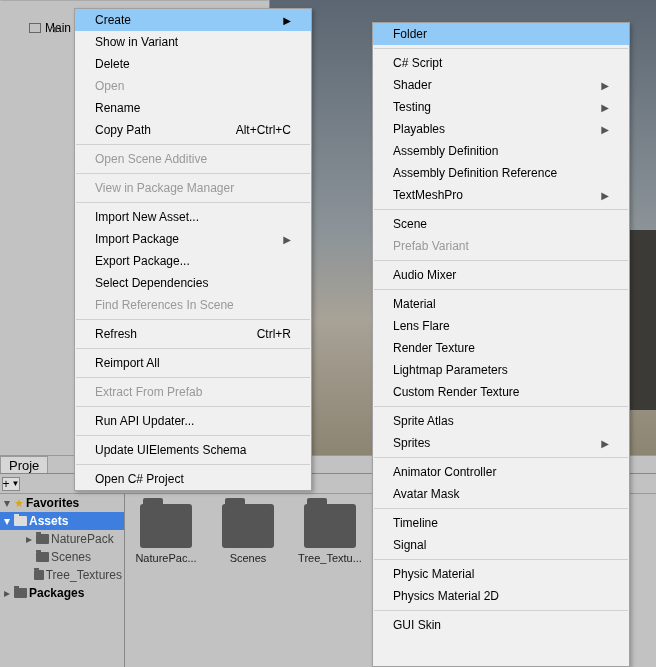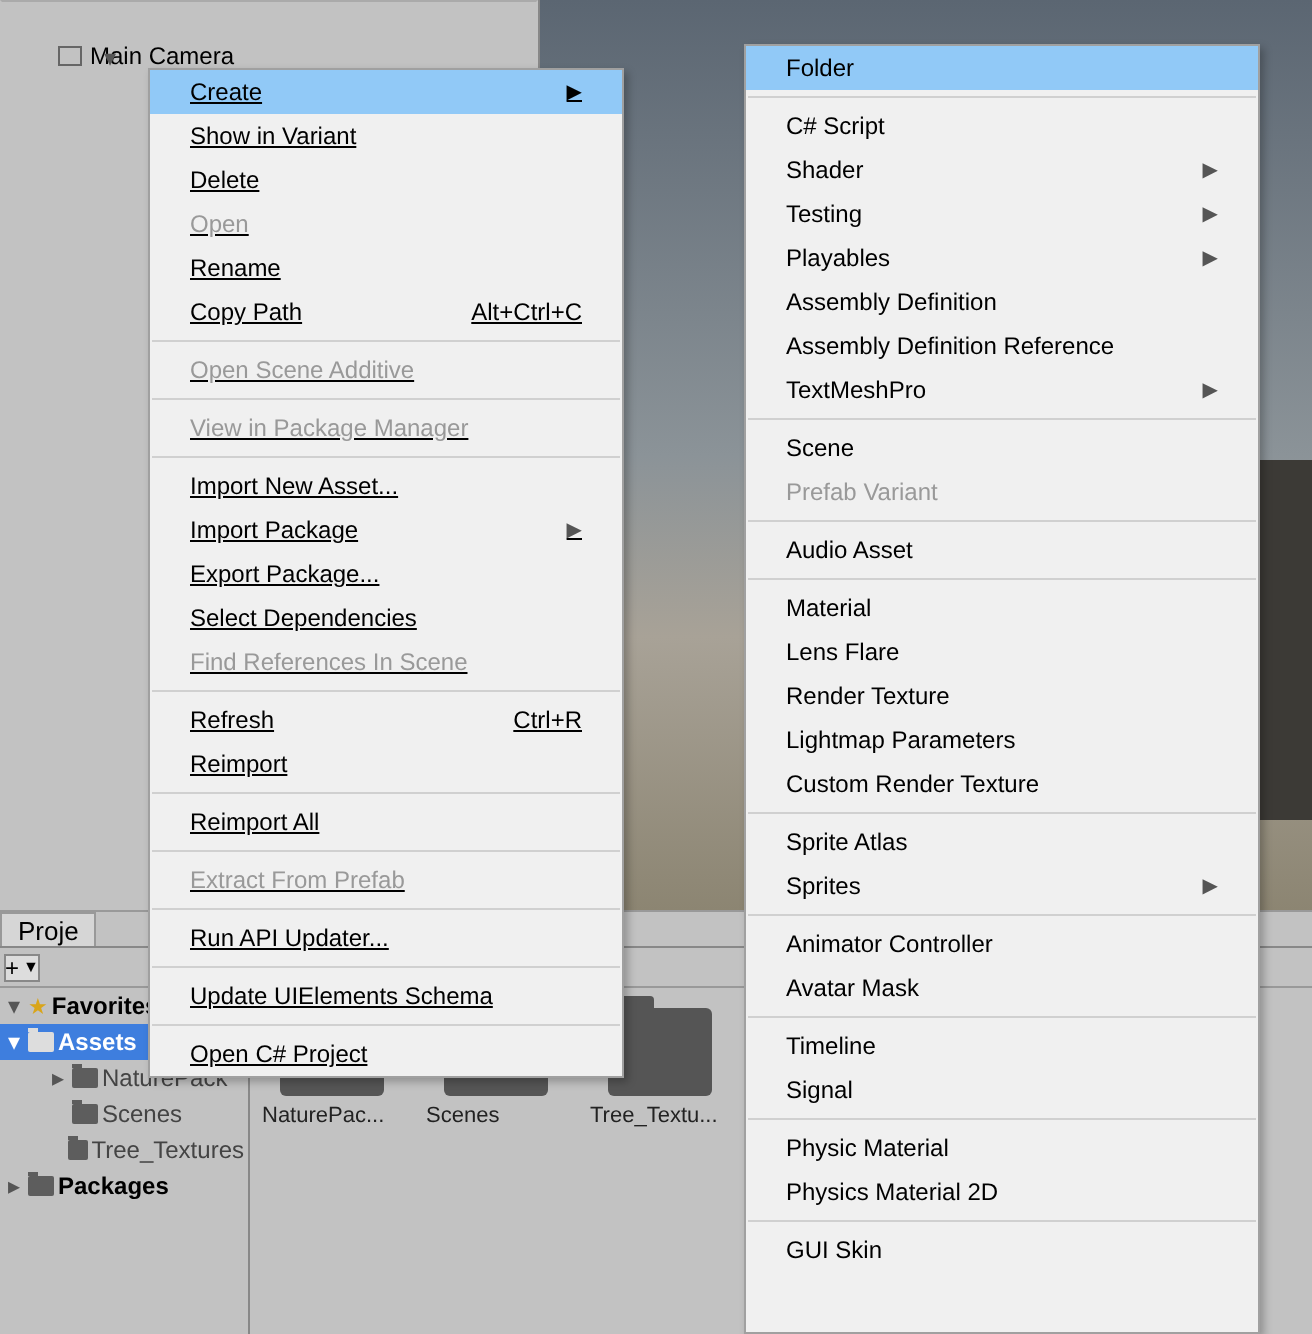--- a/index.html
+++ b/index.html
@@ -25,27 +25,27 @@
 .tree-star { color: #d9a51a; font-size: 11px; }
 .tree-assets { background: #3e7ede; color: #fff; }
 .tree-sub { padding-left: 24px; color: #444; }
 .tree-expand { width: 10px; display: inline-block; text-align: center; color: #555; }
 .folder-ico { width: 13px; height: 10px; background: #5d5d5d; display: inline-block; border-radius: 1px; position: relative; }
 .folder-ico::before { content: ""; position: absolute; top: -2px; left: 0; width: 5px; height: 2px; background: #5d5d5d; }
 .folder-ico.light { background: #ddd; }
 .folder-ico.light::before { background: #ddd; }
 
 .project-grid { flex: 1; background: #c2c2c2; padding: 10px 6px; display: flex; gap: 12px; align-items: flex-start; }
-.grid-item { width: 70px; text-align: left; }
+.grid-item { width: 70px; text-align: center; }
 .grid-folder { width: 52px; height: 44px; margin: 0 auto 4px; background: #555; border-radius: 3px; position: relative; }
 .grid-folder::before { content: ""; position: absolute; top: -6px; left: 3px; width: 20px; height: 6px; background: #555; border-radius: 2px 2px 0 0; }
 .grid-label { font-size: 11px; color: #222; white-space: nowrap; overflow: hidden; text-overflow: ellipsis; }
 
 .context-menu { position: absolute; background: #f0f0f0; border: 1px solid #a0a0a0; box-shadow: 2px 2px 4px rgba(0,0,0,0.25); }
-.menu1 { top: 34px; left: 74px; width: 238px; text-decoration: underline; }
+.menu1 { top: 8px; left: 74px; width: 238px; }
 .menu2 { top: 22px; left: 372px; width: 258px; height: 645px; }
 .menu-item { padding: 4px 20px 4px 20px; display: flex; justify-content: space-between; align-items: center; font-size: 13px; color: #000; cursor: default; }
 .menu-item.disabled { color: #999; }
 .menu-item.highlight { background: #91c9f7; }
 .menu-item .arrow { font-size: 10px; color: #555; }
 .menu-item.highlight .arrow { color: #000; }
 .menu-sep { height: 1px; background: #d0d0d0; margin: 3px 1px; }
 </style>
 </head>
 <body>
@@ -164,23 +164,20 @@
       <span>Select Dependencies</span>
     </div>
   <div class="menu-item disabled">
       <span>Find References In Scene</span>
     </div>
   <div class="menu-sep"></div>
   <div class="menu-item">
     <span>Refresh</span>
     <span>Ctrl+R</span>
   </div>
-  <div class="menu-item">
-      <span>Reimport</span>
-    </div>
   <div class="menu-sep"></div>
   <div class="menu-item">
       <span>Reimport All</span>
     </div>
   <div class="menu-sep"></div>
   <div class="menu-item disabled">
       <span>Extract From Prefab</span>
     </div>
   <div class="menu-sep"></div>
   <div class="menu-item">
@@ -228,21 +225,21 @@
     </div>
   <div class="menu-sep"></div>
   <div class="menu-item">
       <span>Scene</span>
     </div>
   <div class="menu-item disabled">
       <span>Prefab Variant</span>
     </div>
   <div class="menu-sep"></div>
   <div class="menu-item">
-      <span>Audio Asset</span>
+      <span>Audio Mixer</span>
     </div>
   <div class="menu-sep"></div>
   <div class="menu-item">
       <span>Material</span>
     </div>
   <div class="menu-item">
       <span>Lens Flare</span>
     </div>
   <div class="menu-item">
       <span>Render Texture</span>

